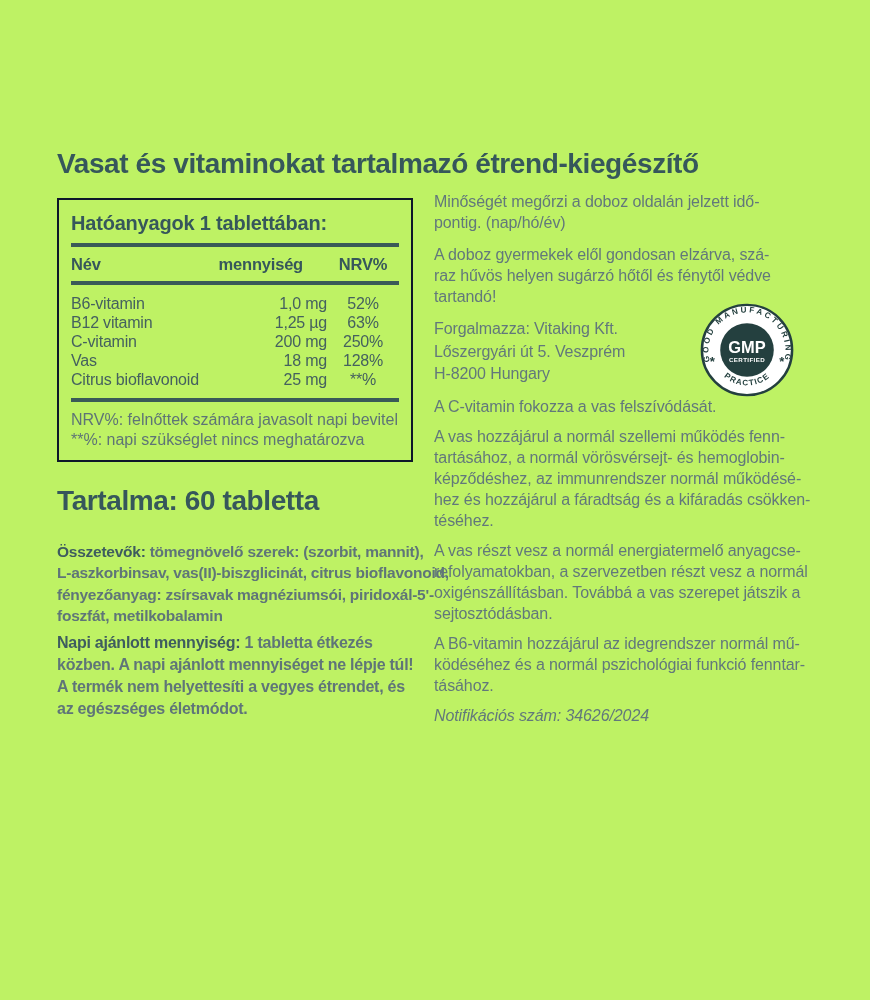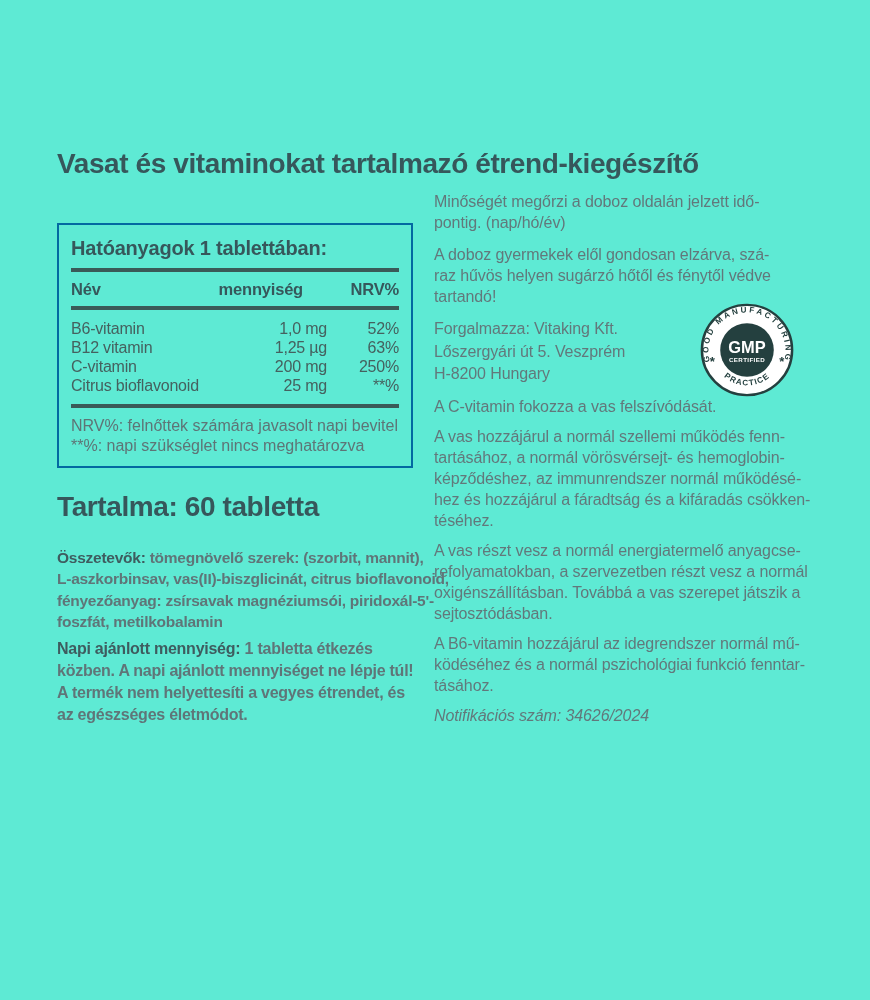--- a/index.html
+++ b/index.html
@@ -1,20 +1,20 @@
 <!DOCTYPE html>
 <html lang="hu"><head>
 <meta charset="utf-8">
 <style>
   html, body { margin: 0; padding: 0; background: #ffffff; }
   .page {
     position: relative;
     width: 870px;
     height: 1000px;
-    background: #5eead4;
+    background: #bef264;
     font-family: "Liberation Sans", sans-serif;
     color: #5f7578;
     overflow: hidden;
   }
   .title {
     position: absolute;
     left: 57px;
     top: 150px;
     font-size: 28px;
     font-weight: bold;
@@ -26,37 +26,36 @@
   
   .left-col {
     position: absolute;
     left: 57px;
     top: 198px;
     width: 356px;
   }
   .ing-table {
     box-sizing: border-box;
     width: 356px;
-    border: 2px solid #0369a1;
+    border: 2px solid #0f172a;
     padding: 10px 12px 10px 12px;
-    margin-top: 25px;
   }
   .t-heading {
     font-size: 20px;
     font-weight: bold;
     color: #36575b;
     letter-spacing: -0.2px;
     padding: 2px 0 8px 0;
     white-space: nowrap;
   }
   .t-rule { height: 4px; background: #3a5a58; }
   .t-row { display: flex; align-items: baseline; }
   .t-col-name   { flex: 1 1 auto; text-align: left; }
   .t-col-amount { flex: 0 0 100px; text-align: right; }
-  .t-col-nrv    { flex: 0 0 72px;  text-align: right; }
+  .t-col-nrv    { flex: 0 0 72px;  text-align: center; }
   .t-header { font-size: 16.5px; font-weight: bold; color: #36575b; padding: 8px 0 7px 0; letter-spacing: -0.2px; gap: 24px; }
   .t-body { padding: 9px 0 9px 0; }
   .t-body .t-row { font-size: 16px; line-height: 19px; color: #45615f; letter-spacing: -0.2px; }
   .t-notes { padding-top: 8px; font-size: 16px; line-height: 20px; color: #5e7476; }
   .content-heading {
     margin: 24px 0 0 0;
     font-size: 28px;
     font-weight: bold;
     color: #36575b;
     letter-spacing: -0.4px;
@@ -117,20 +116,25 @@
           <span class="t-col-name">B12 vitamin</span>
           <span class="t-col-amount">1,25 µg</span>
           <span class="t-col-nrv">63%</span>
         </div>
         <div class="t-row">
           <span class="t-col-name">C-vitamin</span>
           <span class="t-col-amount">200 mg</span>
           <span class="t-col-nrv">250%</span>
         </div>
         <div class="t-row">
+          <span class="t-col-name">Vas</span>
+          <span class="t-col-amount">18 mg</span>
+          <span class="t-col-nrv">128%</span>
+        </div>
+        <div class="t-row">
           <span class="t-col-name">Citrus bioflavonoid</span>
           <span class="t-col-amount">25 mg</span>
           <span class="t-col-nrv">**%</span>
         </div>
       </div>
       <div class="t-rule"></div>
       <div class="t-notes">
         <div>NRV%: felnőttek számára javasolt napi bevitel</div>
         <div>**%: napi szükséglet nincs meghatározva</div>
       </div>

